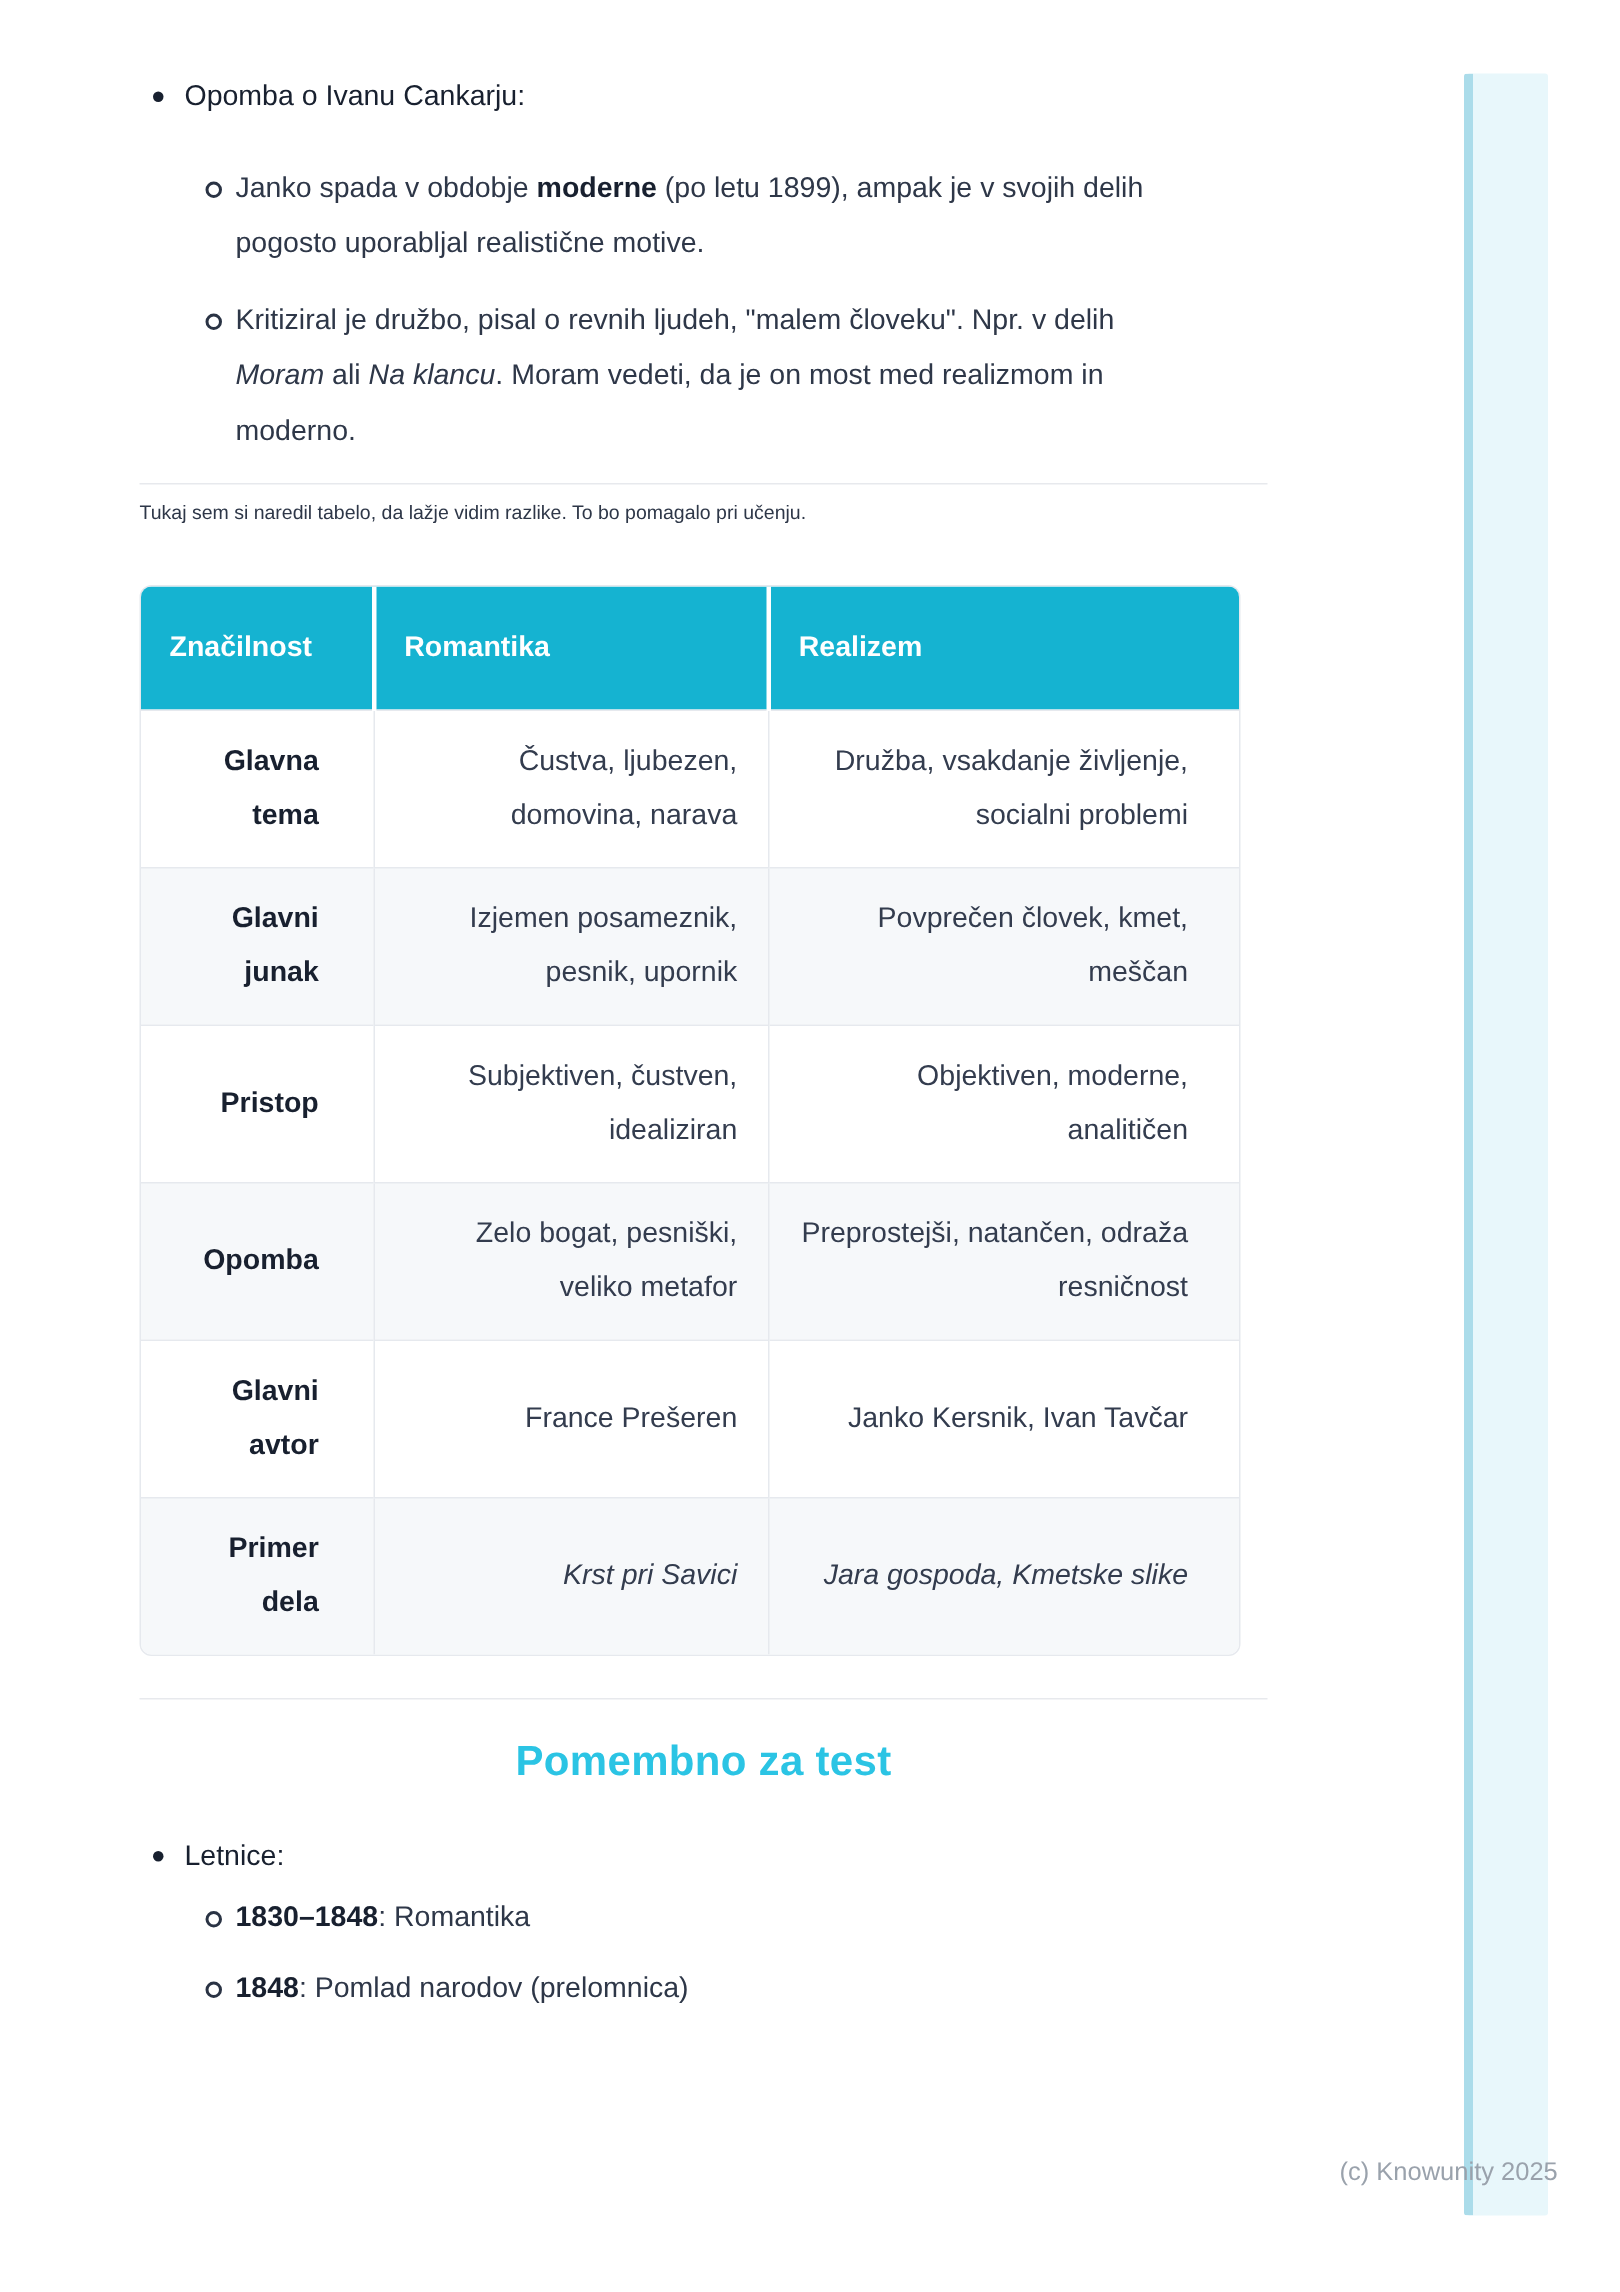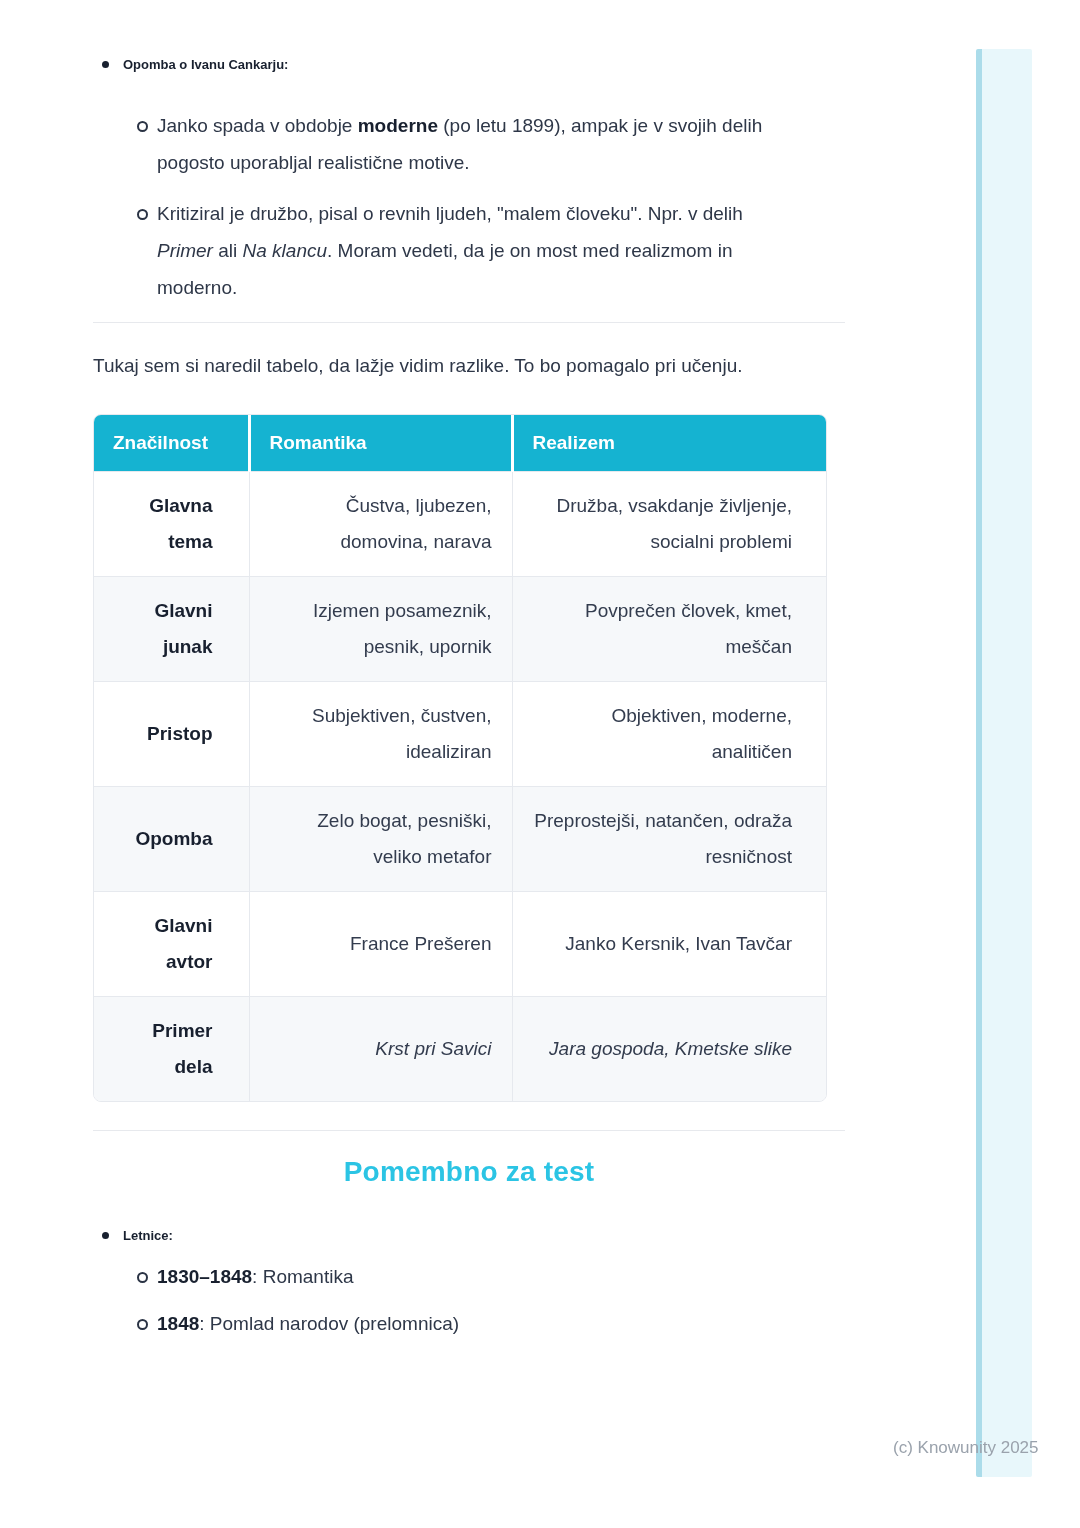--- a/index.html
+++ b/index.html
@@ -41,22 +41,22 @@
     z-index:2;white-space:nowrap;text-align:center;
   }
   .content{
     position:absolute;left:93px;top:46px;
     width:752px;z-index:3;
   }
   
   ul{list-style:none;}
   .l1-item{
     position:relative;padding-left:30px;
-    font-size:13px;line-height:37px;
-    font-weight:700;color:var(--text-strong);
+    font-size:19px;line-height:37px;
+    font-weight:400;color:var(--text-strong);
   }
   .l1-item::before{
     content:"";position:absolute;left:9px;top:15px;
     width:7px;height:7px;border-radius:50%;
     background:var(--text-strong);
   }
   .l2{margin-top:24px;}
   .l2 li{
     position:relative;padding-left:64px;
     font-size:19px;line-height:37px;
@@ -76,38 +76,38 @@
     border:none;border-top:1px solid var(--divider);
     margin:16px 0 0 0;width:100%;
   }
   h2.section{
     color:var(--accent);
     font-size:28px;line-height:34px;font-weight:700;
     margin-top:26px;letter-spacing:.2px;
   }
   h2.section.second{margin-top:24px;text-align:center;}
   p.intro{
-    font-size:19px;line-height:37px;
-    margin-top:24px;max-width:660px;
+    font-size:13px;line-height:37px;
+    max-width:660px;
     text-align:justify;
   }
   
   .tablewrap{
     margin-top:30px;width:734px;
     border:1px solid var(--border);
     border-radius:8px;overflow:hidden;
     background:#fff;
   }
   table{width:100%;border-collapse:collapse;table-layout:fixed;}
   col.c1{width:155px;} col.c2{width:263px;} col.c3{width:316px;}
   thead th{
     background:var(--table-header-bg);
     color:var(--table-header-text);
     font-size:19px;font-weight:700;text-align:left;
-    height:56px;padding:0 10px 0 19px;
+    height:82px;padding:0 10px 0 19px;
     border-right:3px solid #ffffff;
   }
   thead th:last-child{border-right:none;}
   tbody th,tbody td{
     text-align:right;vertical-align:middle;
     font-size:19px;line-height:36px;
     height:105px;padding:12px 20px 12px 19px;
     border-top:1px solid var(--border);
     border-right:1px solid var(--border);
     color:var(--cell-text);font-weight:400;
@@ -127,21 +127,21 @@
 
   <div class="content">
 
     <ul>
       <li class="l1-item">
         <span>Opomba o Ivanu Cankarju:</span>
       </li>
     </ul>
     <ul class="l2">
       <li><span class="wrapbox"><span>Janko spada v obdobje </span><span class="seg-b">moderne</span><span> (po letu 1899), ampak je v svojih delih pogosto uporabljal realistične motive.</span></span></li>
-      <li><span class="wrapbox"><span>Kritiziral je družbo, pisal o revnih ljudeh, "malem človeku". Npr. v delih </span><span class="seg-i">Primer</span><span> ali </span><span class="seg-i">Na klancu</span><span>. Moram vedeti, da je on most med realizmom in moderno.</span></span></li>
+      <li><span class="wrapbox"><span>Kritiziral je družbo, pisal o revnih ljudeh, "malem človeku". Npr. v delih </span><span class="seg-i">Moram</span><span> ali </span><span class="seg-i">Na klancu</span><span>. Moram vedeti, da je on most med realizmom in moderno.</span></span></li>
     </ul>
 
     <hr class="divider">
 
     <p class="intro">Tukaj sem si naredil tabelo, da lažje vidim razlike. To bo pomagalo pri učenju.</p>
 
     <div class="tablewrap">
       <table>
         <colgroup>
             <col class="c1">

